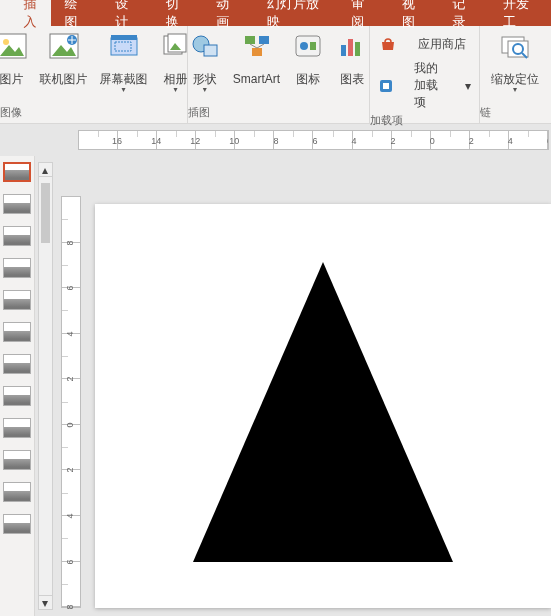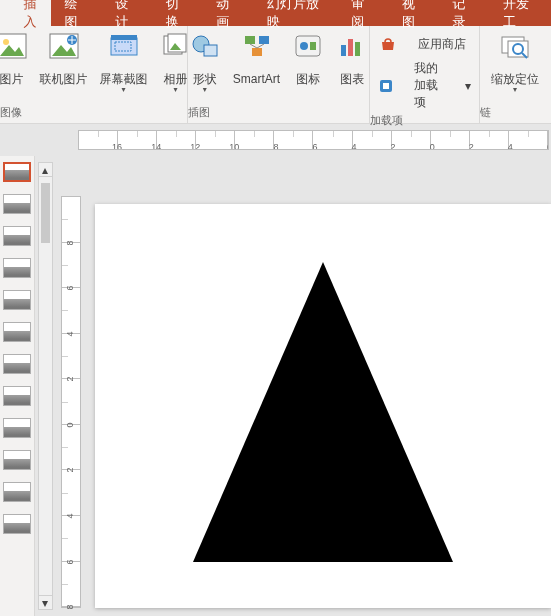--- a/index.html
+++ b/index.html
@@ -22,21 +22,21 @@
   .icon-box.small { width: 20px; height: 20px; }
   
   .addin-col { display: flex; flex-direction: column; gap: 6px; padding: 4px 8px 0 8px; }
   .addin-row { display: flex; align-items: center; gap: 20px; cursor: pointer; font-size: 12px; }
   
   
   .hruler-wrap { margin-left: 78px; background: #e6e6e6; padding: 6px 0; }
   .hruler { height: 20px; background: #fff; border: 1px solid #bdbdbd; position: relative; overflow: hidden; width: 471px; display:flex; }
   .hruler .seg { flex:1; position:relative; border-right:1px solid #c0c0c0; }
   .hruler .seg::before { content:""; position:absolute; left:50%; top:0; bottom:12px; border-left:1px solid #d0d0d0; }
-  .hruler .seg span { position:absolute; right:-5px; top:11px; font-size:9px; color:#666; }
+  .hruler .seg span { position:absolute; right:-5px; top:5px; font-size:9px; color:#666; }
   
   
   .main { display: flex; height: calc(616px - 26px - 98px - 32px); }
   .thumbs { width: 35px; background: #f3f2f1; padding: 6px 3px; display: flex; flex-direction: column; gap: 12px; border-right: 1px solid #d9d8d7; }
   .thumb { width: 28px; height: 20px; background: #fff; border: 1px solid #b0b0b0; position: relative; cursor: pointer; }
   .thumb.active { border: 2px solid #d35230; }
   .thumb-inner { position:absolute; bottom:0; left:0; right:0; height:10px; background:linear-gradient(180deg,#888 0%,#555 80%); opacity:0.8; }
   
   .scroll-space { width: 20px; background:#e6e6e6; display:flex; justify-content:center; }
   .vscroll { width:15px; background:#f0f0f0; border:1px solid #d0d0d0; margin:6px 0; position:relative; }

